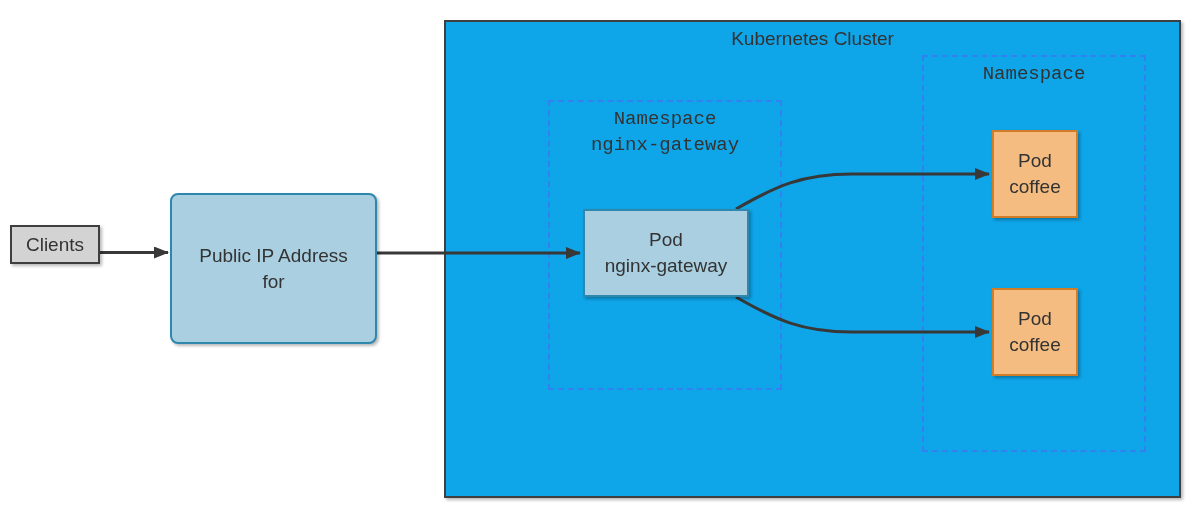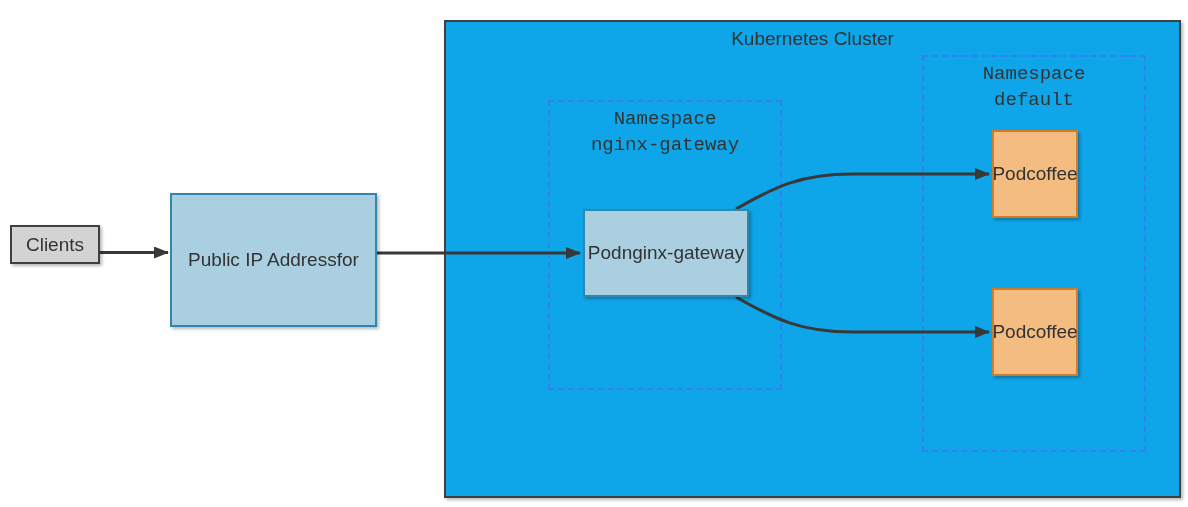--- a/index.html
+++ b/index.html
@@ -7,21 +7,21 @@
     --orange-fill:#f4bc81; --orange-border:#d17d27;
     --gray-fill:#d3d3d3; --dark-border:#3f3f3f;
     --dashed-border:#3380f0; --arrow:#383838; --text:#333333;
   }
   html,body{margin:0;padding:0;background:#ffffff;}
   body{font-family:"Liberation Sans","DejaVu Sans",sans-serif;color:var(--text);}
   .stage{position:relative;width:1188px;height:507px;background:#fff;overflow:hidden;}
 
   .node{
     position:absolute;box-sizing:border-box;
-    display:flex;flex-direction:row;align-items:center;justify-content:center;
+    display:flex;flex-direction:column;align-items:center;justify-content:center;
     text-align:center;font-size:19px;line-height:26px;color:var(--text);
     z-index:3;
   }
   .node .line{white-space:nowrap;}
   .shadowed{box-shadow:2px 2px 3px rgba(0,0,0,0.28);}
 
   .gray-node{background:var(--gray-fill);border:2px solid var(--dark-border);}
   .blue-node{background:var(--blue-fill);border:2px solid var(--blue-border);}
   .orange-node{background:var(--orange-fill);border:2px solid var(--orange-border);}
 
@@ -40,21 +40,21 @@
     border:2px dashed var(--dashed-border);background:transparent;
   }
   .namespace-label{
     position:absolute;top:4px;left:0;width:100%;
     text-align:center;font-size:19px;line-height:26px;color:var(--text);font-family:Liberation Mono, monospace;
   }
   #ns-nginx-gateway{left:548px;top:100px;width:234px;height:290px;}
   #ns-default{left:922px;top:55px;width:224px;height:397px;}
 
   #clients-node{left:10px;top:225px;width:90px;height:39px;}
-  #public-ip-node{left:170px;top:193px;width:207px;height:134px;}
+  #public-ip-node{left:170px;top:193px;width:207px;height:151px;border-radius:8px;}
   #pod-nginx-gateway{left:583px;top:209px;width:166px;height:88px;}
   #pod-coffee-top{left:992px;top:130px;width:86px;height:88px;}
   #pod-coffee-bottom{left:992px;top:288px;width:86px;height:88px;}
 
   svg.arrows{position:absolute;left:0;top:0;z-index:2;pointer-events:none;}
   svg.arrows path.edge{fill:none;stroke:var(--arrow);stroke-width:3;}
   svg.arrows .head{fill:var(--arrow);}
 </style>
 </head>
 <body>
@@ -68,21 +68,20 @@
   <div class="namespace" id="ns-nginx-gateway">
     <div class="namespace-label">
       <div class="line">Namespace</div>
       <div class="line">nginx-gateway</div>
     </div>
   </div>
 
   <div class="namespace" id="ns-default">
     <div class="namespace-label">
       <div class="line">Namespace</div>
-      <div class="line">default</div>
     </div>
   </div>
 
   <svg class="arrows" width="1188" height="507" viewBox="0 0 1188 507">
     <defs>
       <marker id="arrowhead" markerWidth="16" markerHeight="13" refX="14" refY="6" orient="auto" markerUnits="userSpaceOnUse">
         <path class="head" d="M0,0 L15,6 L0,12 z"></path>
       </marker>
     </defs>
     <path class="edge" d="M 100 252.5 L 168 252.5" marker-end="url(#arrowhead)"></path>

